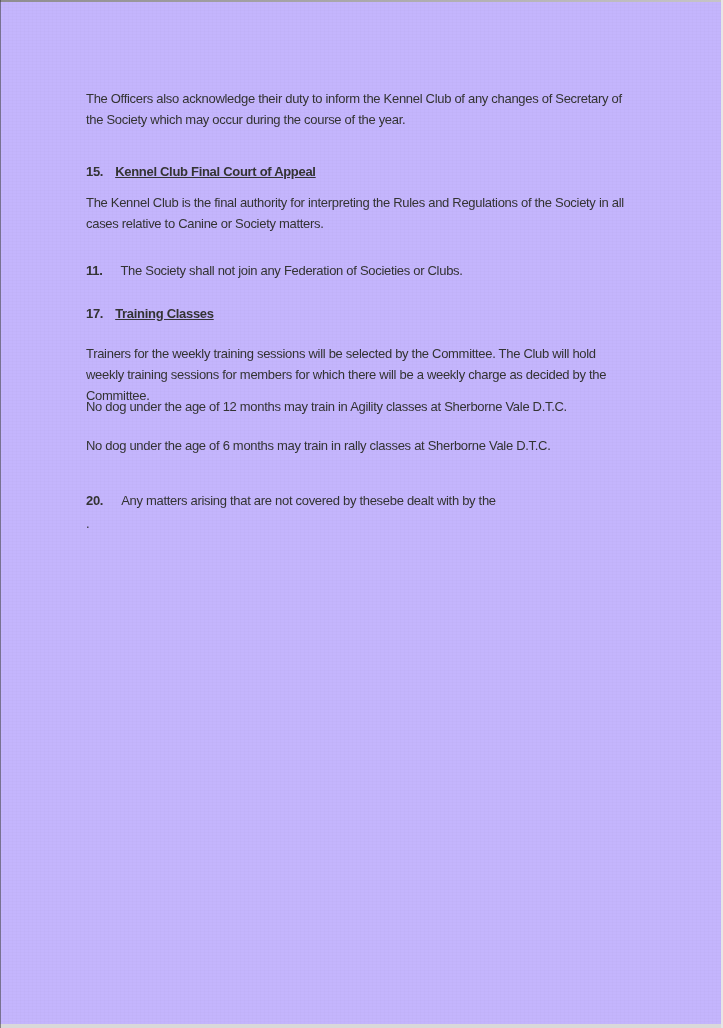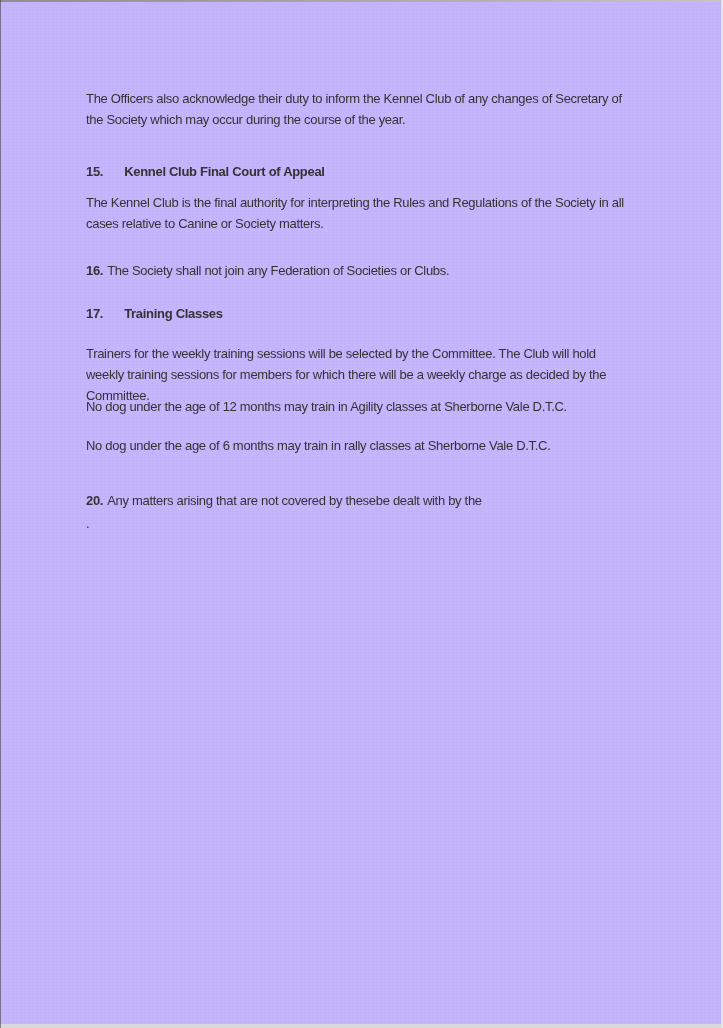--- a/index.html
+++ b/index.html
@@ -56,27 +56,28 @@
     line-height: 21px;
     letter-spacing: -0.3px;
   }
   .para {
     white-space: pre-line;
   }
   .heading {
     font-weight: bold;
   }
   .heading .title {
-    margin-left: 21px;
+    margin-left: 12px;
+    text-decoration: underline;
   }
   .item .num {
     font-weight: bold;
   }
   .item .itext {
-    margin-left: 4px;
+    margin-left: 18px;
   }
 </style>
 </head>
 <body>
 
 <div class="page">
   <div class="noise"></div>
   <div class="edge-top"></div>
   <div class="edge-bottom"></div>
   <div class="edge-left"></div>
@@ -88,21 +89,21 @@
 the Society which may occur during the course of the year.</div>
 
     <div class="block heading" style="top:161px">
       <span class="num">15.</span><span class="title">Kennel Club Final Court of Appeal</span>
     </div>
 
     <div class="block para" style="top:192px">The Kennel Club is the final authority for interpreting the Rules and Regulations of the Society in all
 cases relative to Canine or Society matters.</div>
 
     <div class="block item" style="top:260px">
-      <span class="num">16.</span><span class="itext">The Society shall not join any Federation of Societies or Clubs.</span>
+      <span class="num">11.</span><span class="itext">The Society shall not join any Federation of Societies or Clubs.</span>
     </div>
 
     <div class="block heading" style="top:303px">
       <span class="num">17.</span><span class="title">Training Classes</span>
     </div>
 
     <div class="block para" style="top:343px">Trainers for the weekly training sessions will be selected by the Committee. The Club will hold
 weekly training sessions for members for which there will be a weekly charge as decided by the
 Committee.</div>
 

